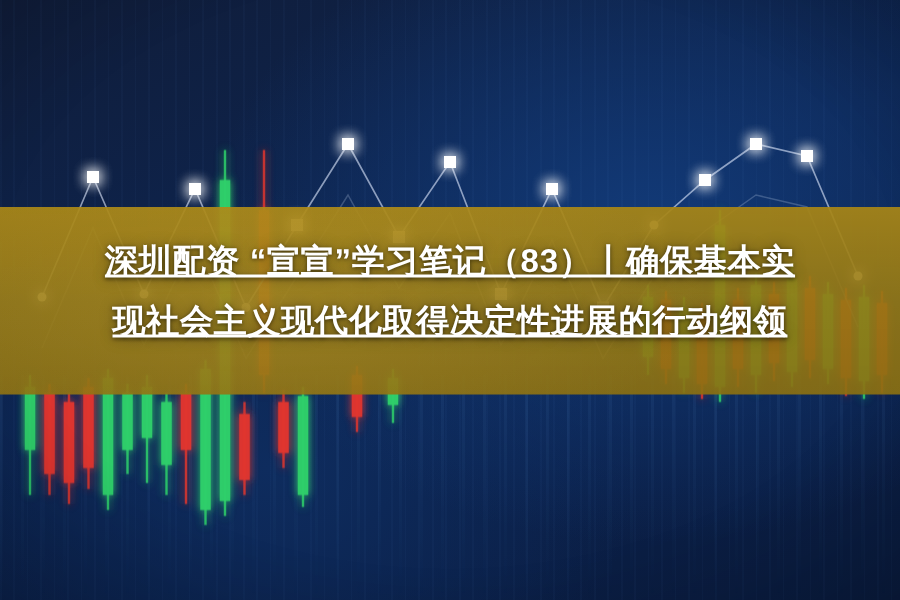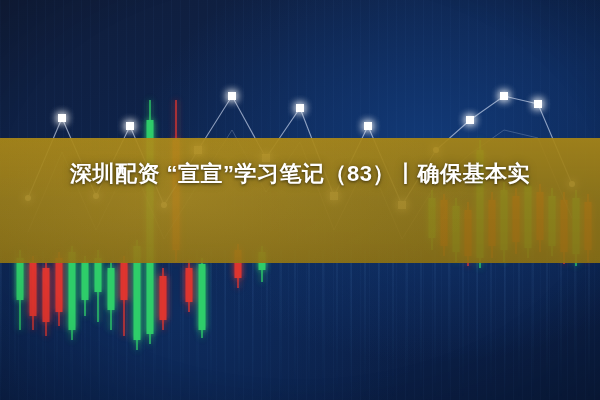--- a/index.html
+++ b/index.html
@@ -63,20 +63,21 @@
   .headline{
     position:absolute;left:0;right:0;top:154px;
     text-align:center;
     color:#ffffff;
     font-weight:bold;
     font-size:22px;
     line-height:40px;
     letter-spacing:.5px;
     text-shadow:0 1px 3px rgba(0,0,0,.55), 0 0 10px rgba(0,0,0,.3);
     white-space:nowrap;
+    text-decoration:underline;
   }
   .headline .ln{display:block;}
 </style>
 </head>
 <body>
 
 <div id="stage">
 
   <div class="bg-base"></div>
   <div class="streaks"></div>
@@ -190,15 +191,16 @@
       <circle cx="572" cy="184" r="3" fill="#ffffff" filter="url(#nglow)"></circle>
     </svg>
 
   <div class="bg-vignette"></div>
 
   <div class="gold-band"></div>
   <div class="gold-band-glow"></div>
 
   <div class="headline">
     <span class="ln">深圳配资 “宣宣”学习笔记（83）丨确保基本实</span>
+    <span class="ln">现社会主义现代化取得决定性进展的行动纲领</span>
   </div>
 
 </div>
 
 </body></html>

